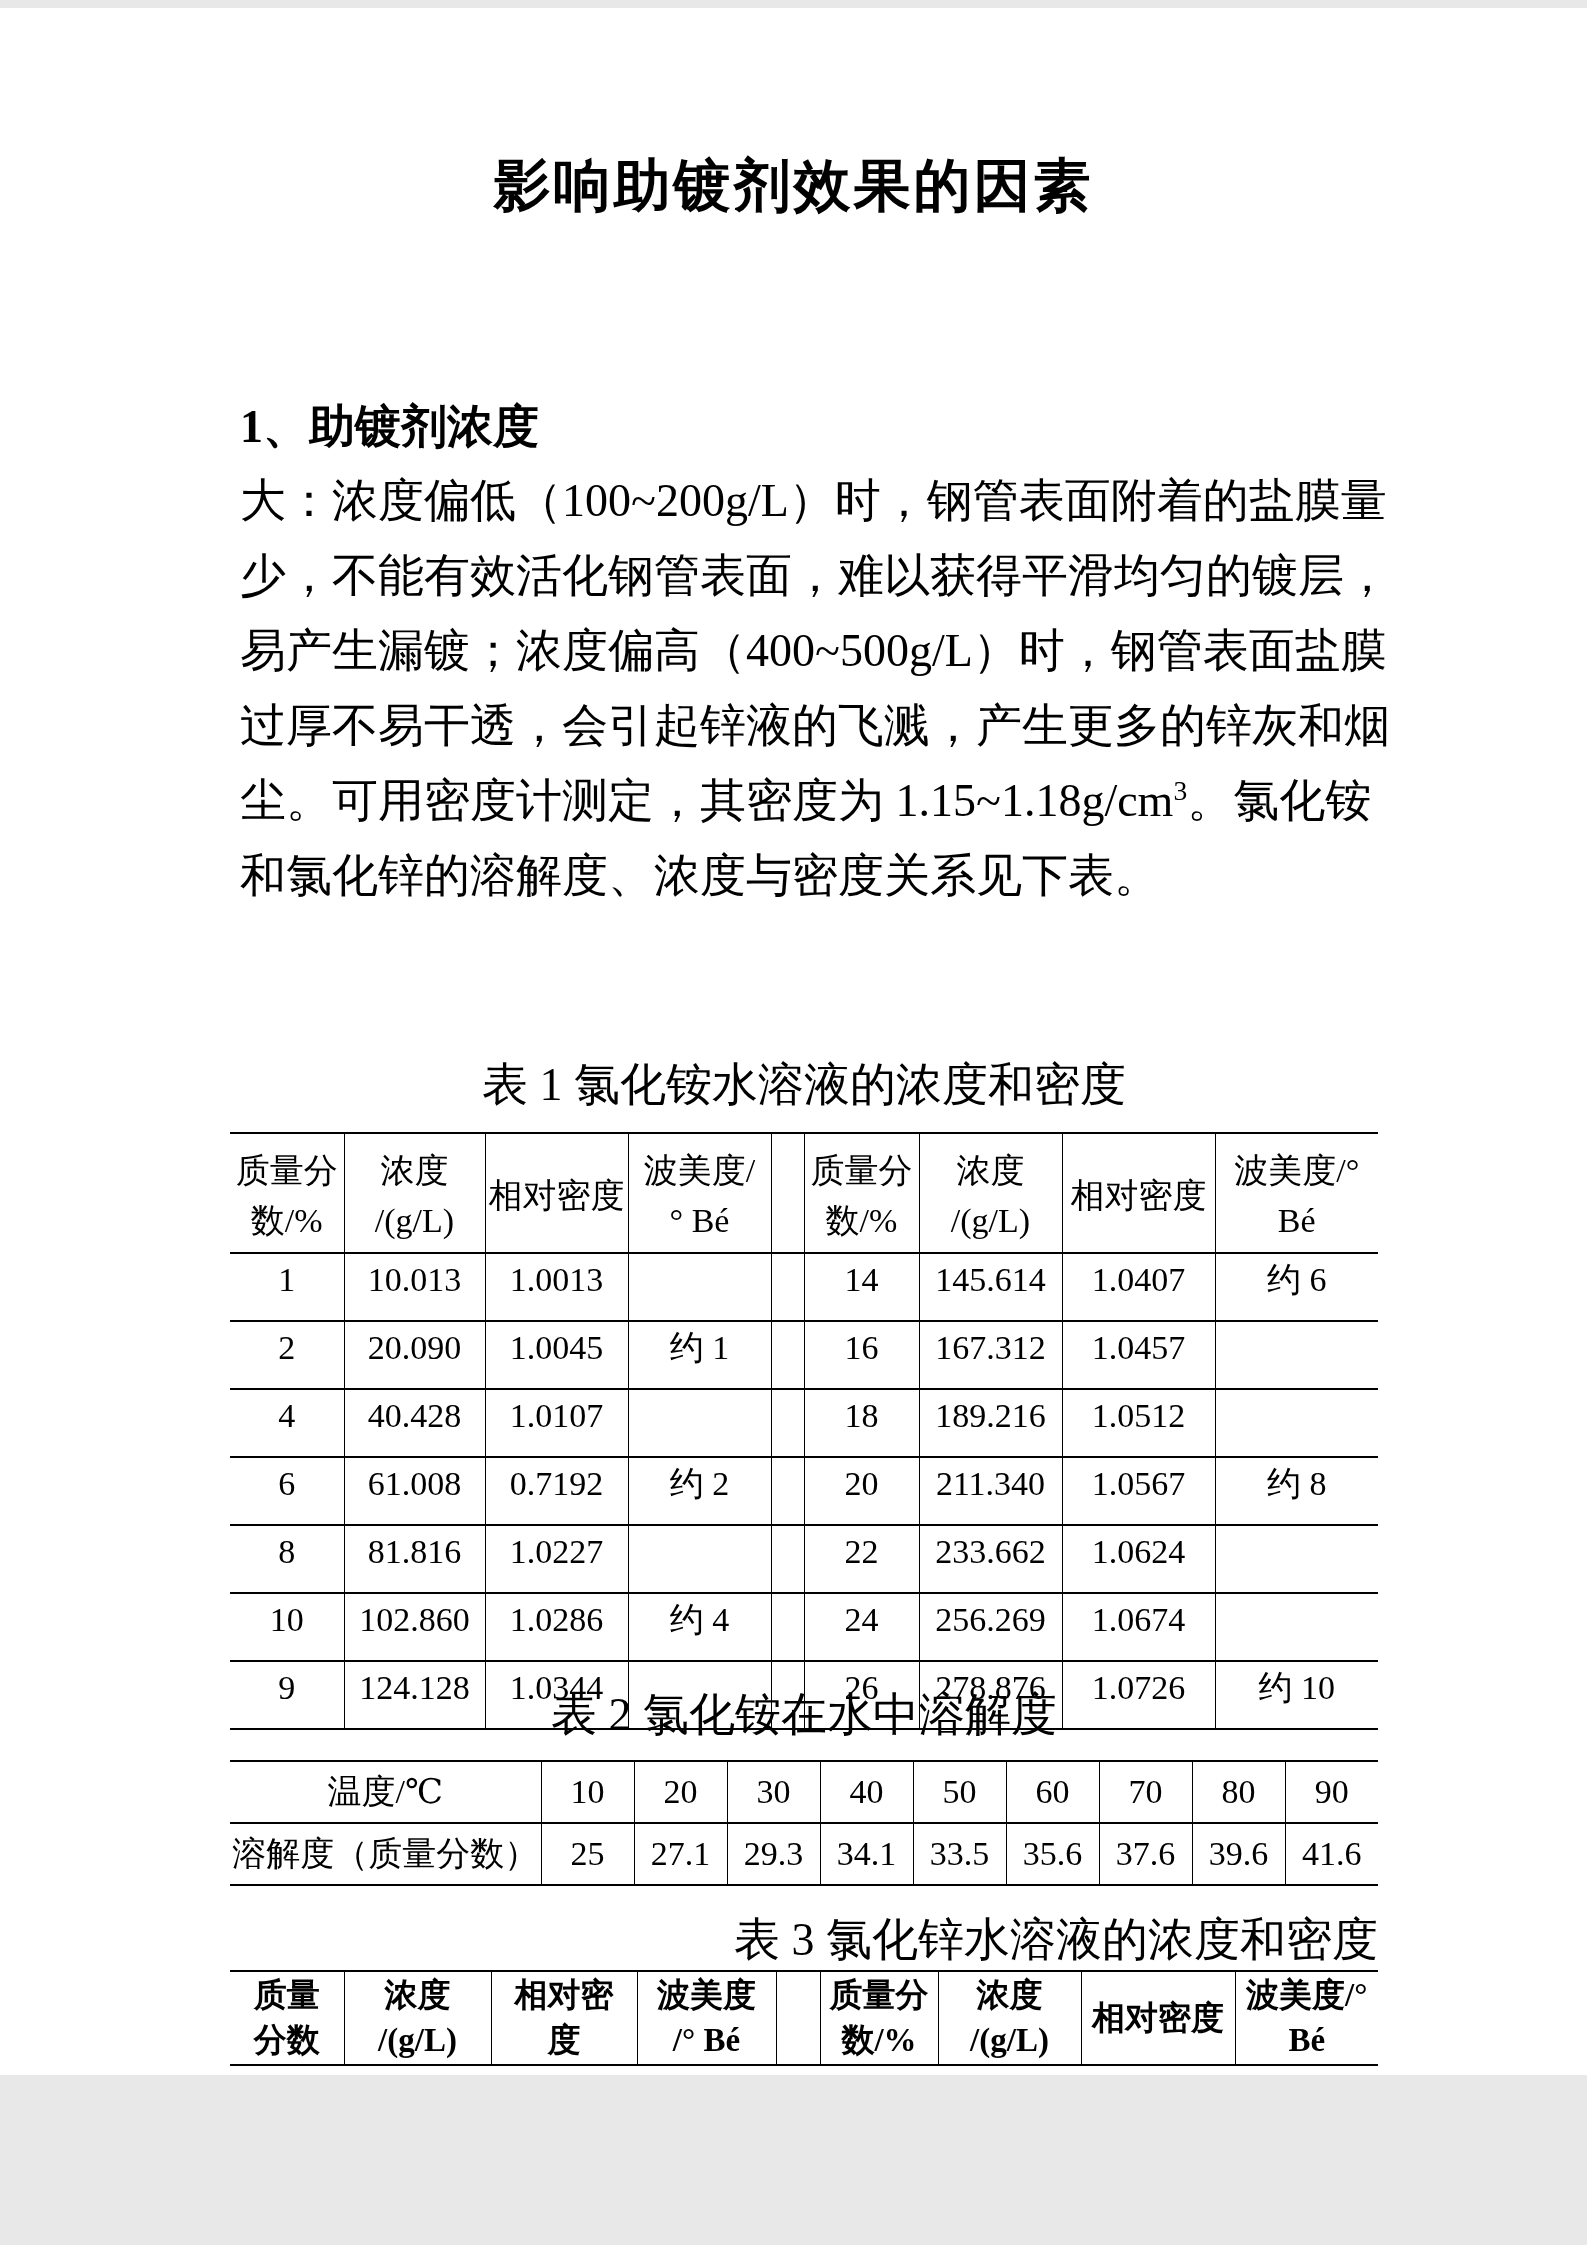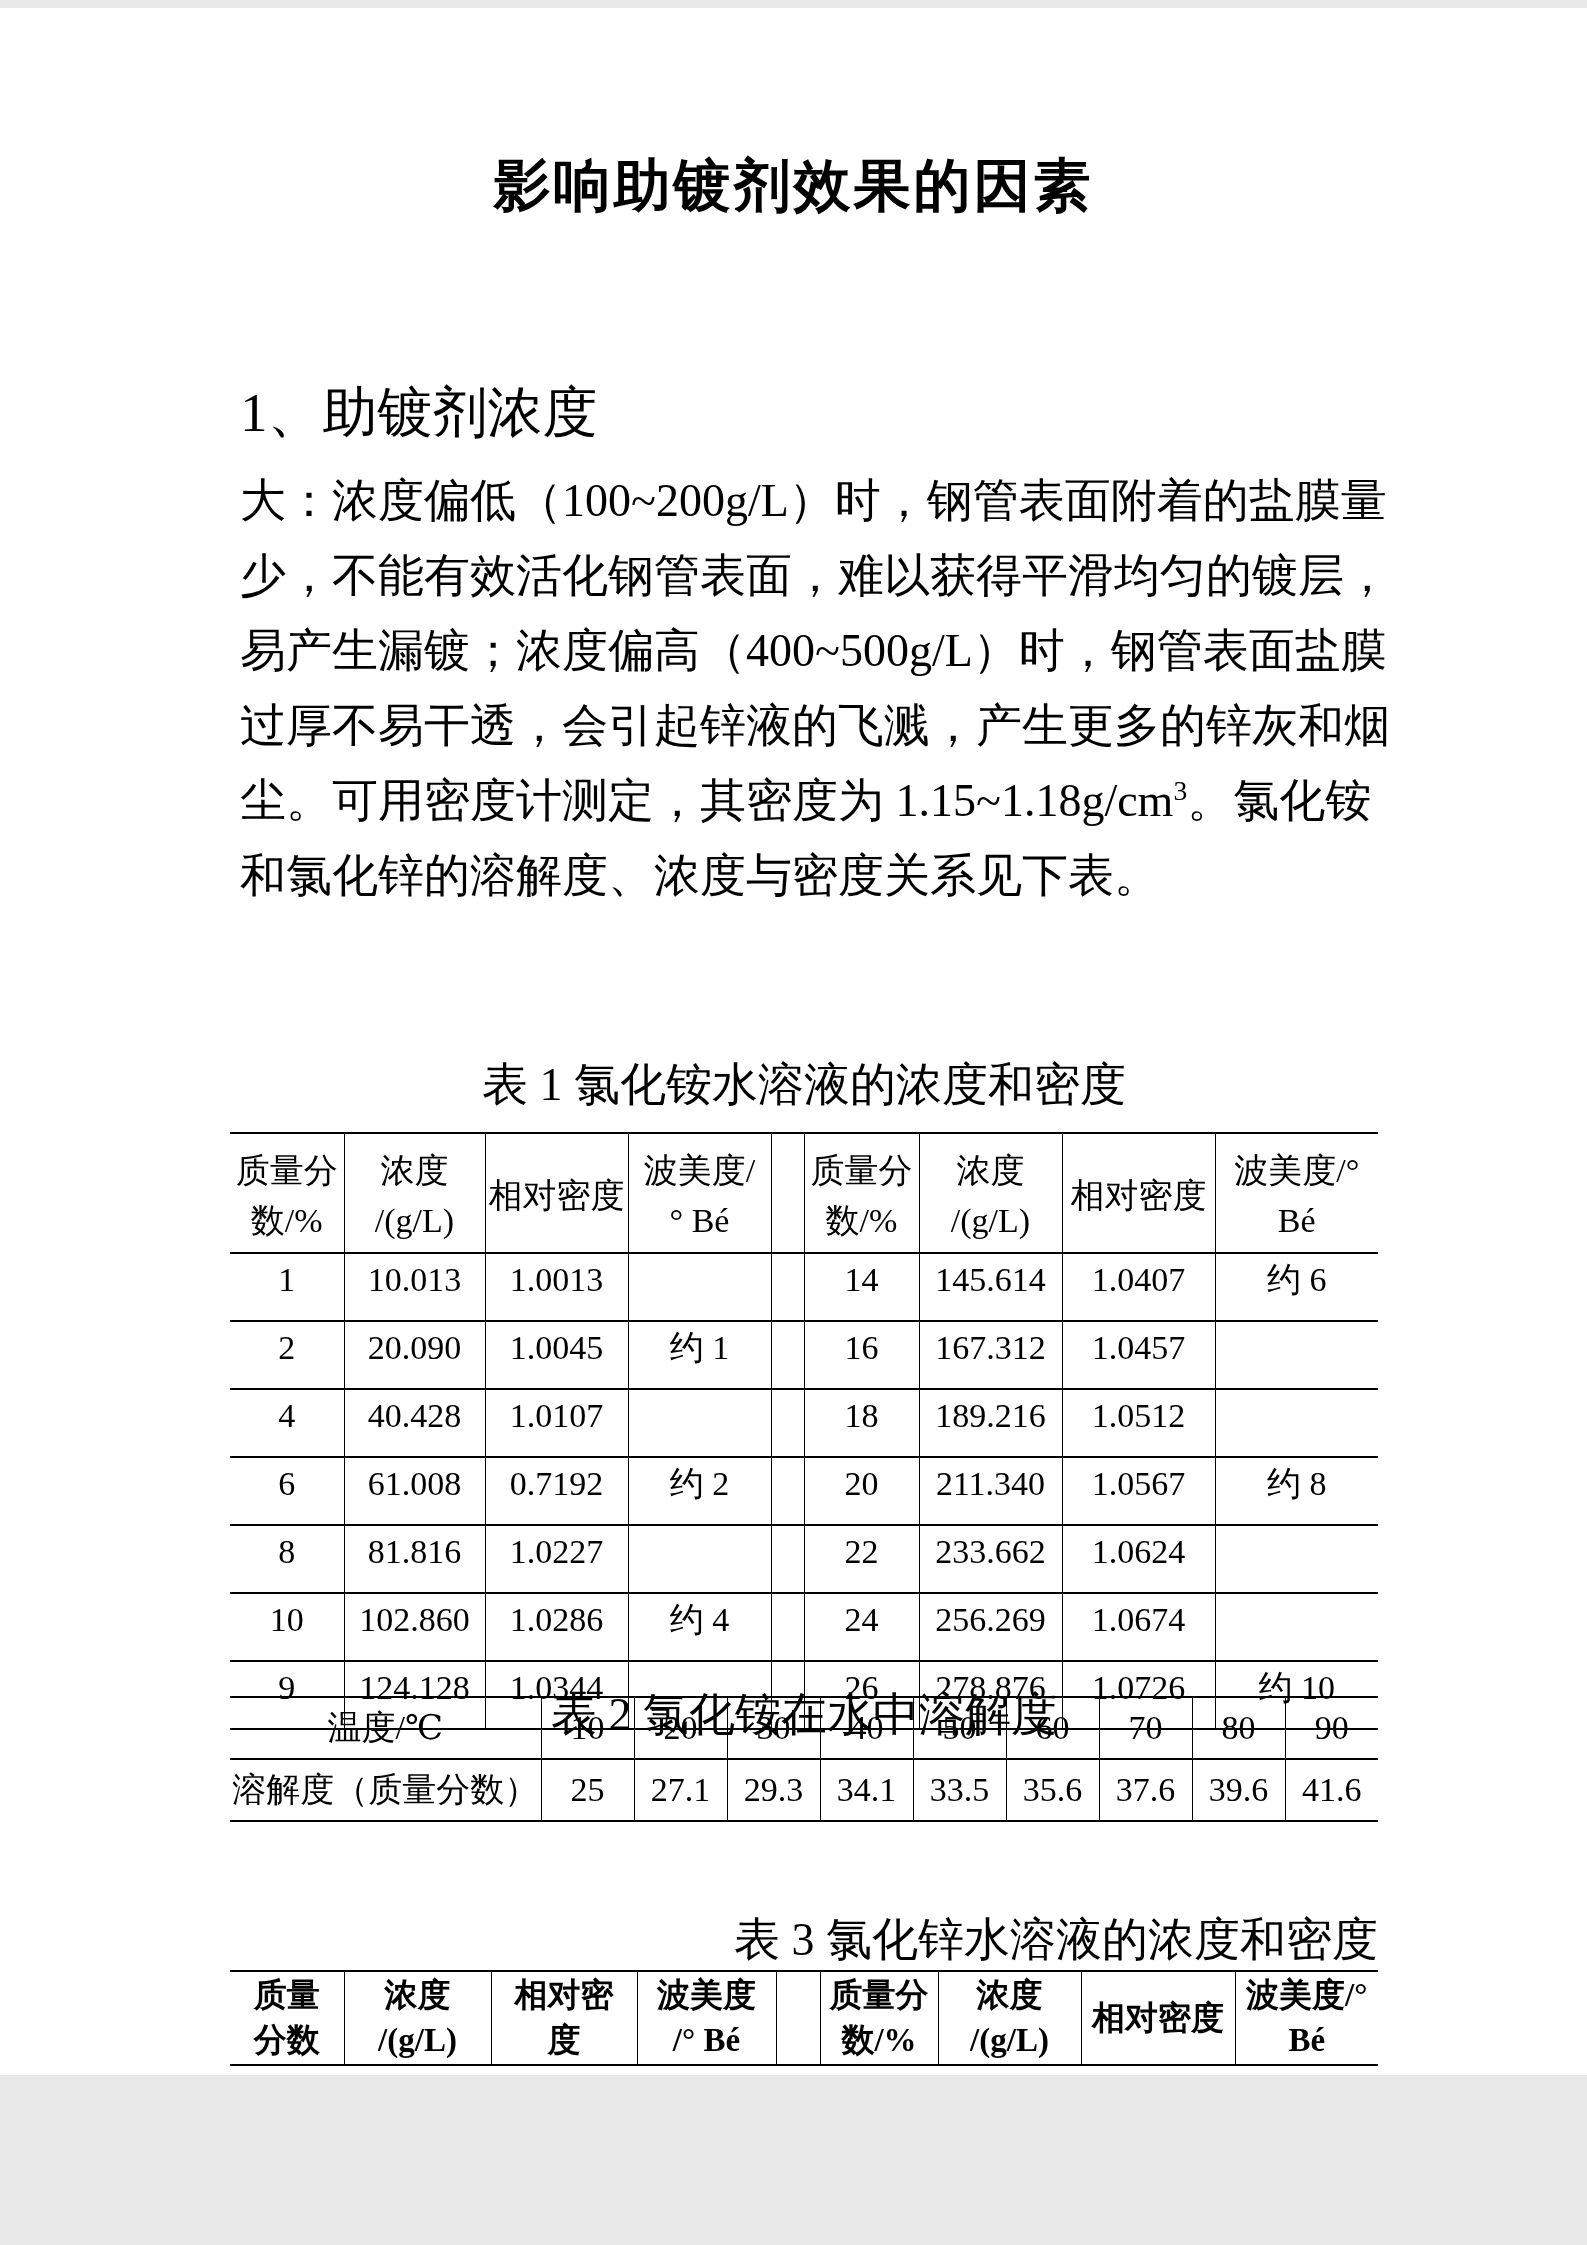--- a/index.html
+++ b/index.html
@@ -12,22 +12,22 @@
     font-family:"Liberation Serif","DejaVu Serif",serif;
     overflow:hidden;
   }
   .doc-title {
     position:absolute; top:140px; left:0; width:100%;
     text-align:center;
     font-size:57px; font-weight:bold; letter-spacing:3px;
     white-space:nowrap;
   }
   .section-heading {
-    position:absolute; top:368px; left:240px;
-    font-size:55px; white-space:nowrap;
+    position:absolute; top:388px; left:240px;
+    font-size:46px; white-space:nowrap;font-weight:bold;
   }
   .para {
     position:absolute; top:455px; left:240px; width:1165px;
     font-size:46px;
   }
   .para .line {
     display:block; height:75px; line-height:75px; white-space:nowrap;
   }
   .para sup { font-size:0.6em; vertical-align:super; line-height:0; }
   .tbl-caption {
@@ -51,21 +51,21 @@
   td:last-child  { border-right:none; }
   #table1 { top:1124px; width:1148px; font-size:34px; }
   #table1 tr.th-row td {
     height:112px; vertical-align:middle;
     white-space:pre-line; line-height:50px;
   }
   #table1 tbody td {
     height:60px; vertical-align:top; padding-top:6px; line-height:40px;
     white-space:nowrap;
   }
-  #table2 { top:1688px; width:1148px; font-size:34px; }
+  #table2 { top:1752px; width:1148px; font-size:34px; }
   #table2 td { height:60px; vertical-align:middle; white-space:nowrap; }
   #table3 { top:1962px; width:1148px; font-size:33px;font-weight:bold; }
   #table3 tr.th-row td {
     height:92px; vertical-align:middle;
     white-space:pre-line; line-height:45px;
   }
 </style>
 </head>
 <body>
 

